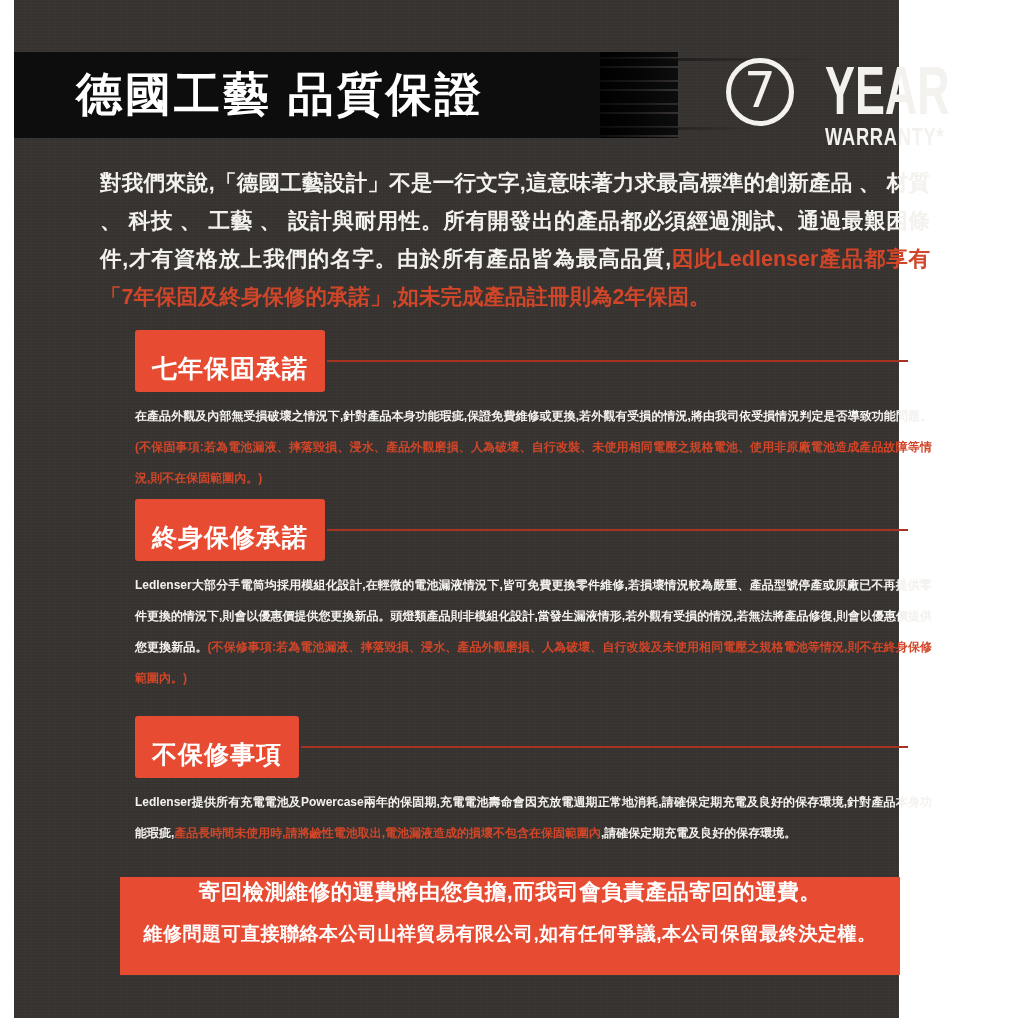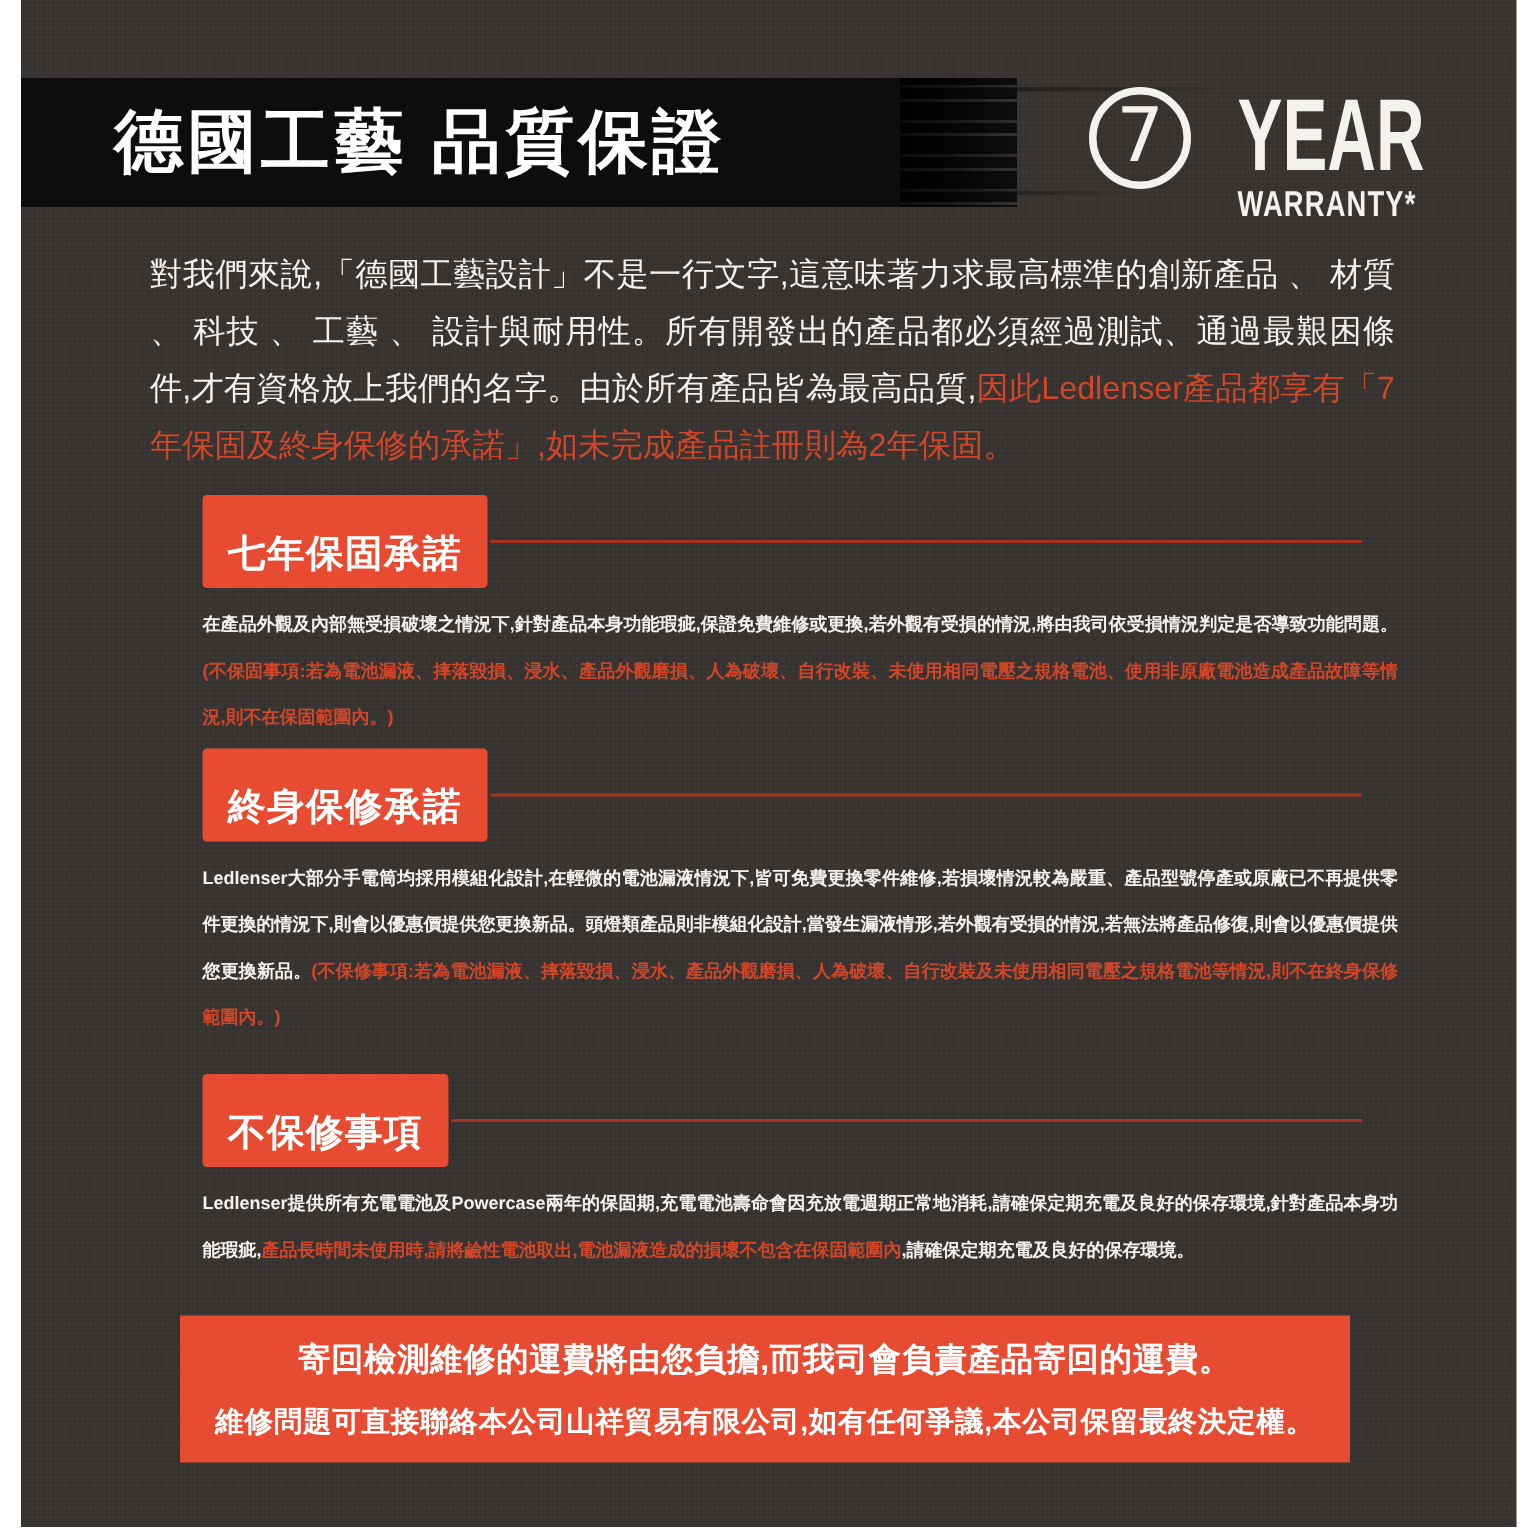--- a/index.html
+++ b/index.html
@@ -8,21 +8,21 @@
     --banner-black:#0e0d0d;
     --accent:#e74c33;
     --red-text:#d14628;
     --rule-red:#a93322;
     --text-white:#f4f2ef;
   }
   *{margin:0;padding:0;box-sizing:border-box;}
   html,body{width:1024px;height:1024px;background:var(--bg-page);
     font-family:"Liberation Sans","DejaVu Sans",sans-serif;overflow:hidden;}
   .canvas{
-    position:absolute;left:14px;top:0;width:997px;height:1018px;
+    position:absolute;left:14px;top:0;width:885px;height:1018px;
     background-color:var(--bg-dark);
     background-image:
       repeating-linear-gradient(0deg, rgba(255,255,255,.015) 0 1px, rgba(0,0,0,0) 1px 3px),
       repeating-linear-gradient(90deg, rgba(0,0,0,.06) 0 1px, rgba(0,0,0,0) 1px 3px);
     color:var(--text-white);
   }
 
   
   .banner{
     position:absolute;left:0;top:52px;width:586px;height:86px;
@@ -67,21 +67,21 @@
   .badge-warranty{
     position:absolute;left:99px;top:69px;font-size:24px;font-weight:bold;
     letter-spacing:1px;color:var(--text-white);transform:scaleX(.76);transform-origin:left top;
     white-space:nowrap;
   }
 
   
   .intro{
     position:absolute;left:86px;top:164px;width:830px;
     font-size:21.5px;line-height:38px;text-align:justify;
-    color:var(--text-white);font-weight:normal;
+    color:var(--text-white);font-weight:bold;
   }
   .red{color:var(--red-text);}
 
   
   .section{position:absolute;left:121px;width:797px;}
   .sec-1{top:330px;} .sec-2{top:499px;} .sec-3{top:716px;}
   .section-header{display:flex;align-items:center;margin-right:24px;}
   .section-title{
     background:var(--accent);color:#ffffff;font-weight:bold;font-size:25px;
     padding:22px 17px 7px;border-radius:3px;white-space:nowrap;letter-spacing:1px;
@@ -89,21 +89,21 @@
   .section-rule{flex:1;height:2px;background:var(--rule-red);margin-left:2px;}
   .section-body{
     margin-top:9px;font-size:12px;line-height:31px;text-align:justify;
     color:var(--text-white);font-weight:bold;
   }
 
   
   .footer-box{
     position:absolute;left:106px;top:877px;width:780px;height:98px;
     background:var(--accent);
-    display:flex;flex-direction:column;align-items:center;justify-content:center;
+    display:flex;flex-direction:column;align-items:center;
     gap:15px;color:#ffffff;font-weight:bold;
   }
   .footer-line1{font-size:21.5px;letter-spacing:.5px;}
   .footer-line2{font-size:19px;letter-spacing:.5px;}
 </style>
 </head>
 <body>
 
 <div class="canvas">
 

